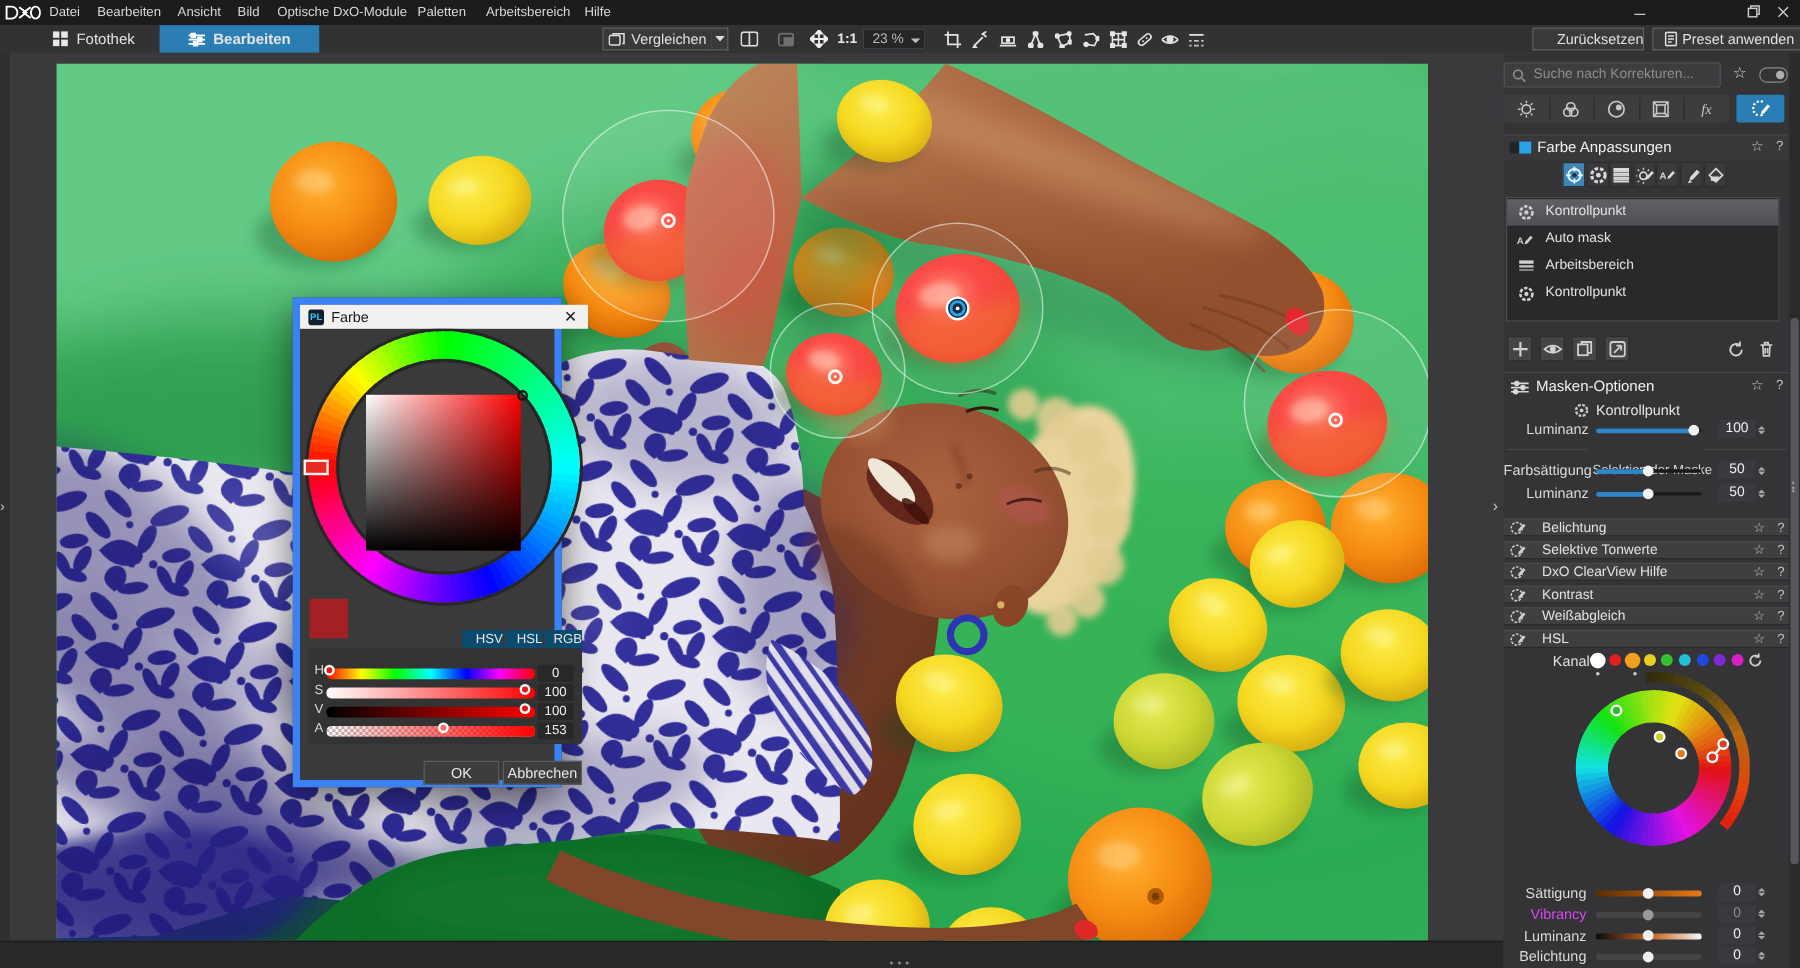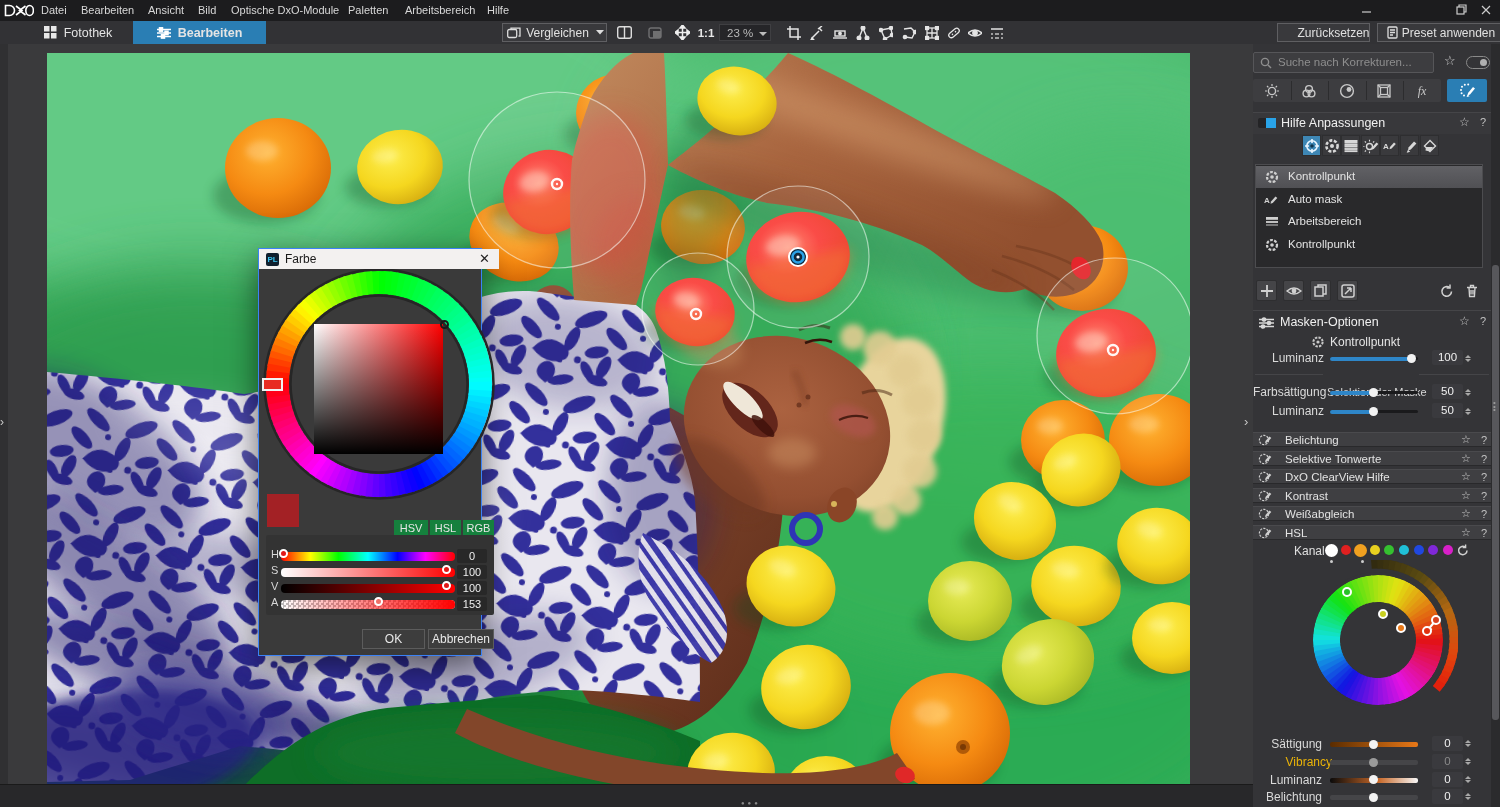--- a/index.html
+++ b/index.html
@@ -21,23 +21,23 @@
 .p{position:absolute}
 .hdr{position:absolute;left:0;width:238px;height:15px;background:#3f3f42;border-top:1px solid #4a4a4d;border-bottom:1px solid #29292b;color:#e2e2e2;font-size:11.5px}
 .hdr .t{position:absolute;left:32px;top:1px}
 .star{position:absolute;color:#c2c2c2;font-size:11px}
 .qm{position:absolute;color:#c2c2c2;font-size:11px}
 .vbox{position:absolute;width:31px;height:15px;background:#3a3a3e;border-radius:2px;color:#f0f0f0;font-size:11.5px;text-align:center;line-height:15px}
 .spin{position:absolute;width:9px;height:15px}.spin:before{content:"";position:absolute;left:1px;top:1px;border:3px solid transparent;border-bottom-color:#a8a8a8}.spin:after{content:"";position:absolute;left:1px;bottom:1px;border:3px solid transparent;border-top-color:#a8a8a8}
 .track{position:absolute;height:3px;background:#1a1a1c;border-radius:2px}
 .knob{position:absolute;width:9px;height:9px;border-radius:50%;background:#f2f2f2}
 .lbl{position:absolute;text-align:right;color:#dadada;font-size:12px}
-#dialog{left:244px;top:248px;width:224px;height:408px;background:#3a3a3a;border:1px solid #3b82f6;box-shadow:0 10px 30px rgba(0,0,0,.55);margin-left:14px;}
+#dialog{left:244px;top:248px;width:224px;height:408px;background:#3a3a3a;border:6px solid #3b82f6;box-shadow:0 10px 30px rgba(0,0,0,.55);}
 #dlgtitle{position:absolute;left:0;top:0;width:240px;height:20px;background:#f3f1f0;color:#1a1a1a;font-size:12px}
-.dtab{position:absolute;top:0;height:16px;background:#15803d;color:#e6e6e6;font-size:11px;text-align:center;line-height:16px}
+.dtab{position:absolute;top:0;height:16px;background:#0c4a6e;color:#e6e6e6;font-size:11px;text-align:right;line-height:16px}
 .dsl{position:absolute;height:9px;border-radius:4px}
 .dknob{position:absolute;width:9px;height:9px;border-radius:50%;border:2.5px solid #fff;background:#e02020}
 .dval{position:absolute;width:30px;height:14px;background:#282828;color:#eee;font-size:11px;text-align:center;line-height:14px;border-radius:2px}
 .dbtn{position:absolute;height:20px;background:#3d3d3d;border:1px solid #5c5c5c;color:#e8e8e8;font-size:12px;text-align:center;line-height:19px}
 .cell{position:absolute;display:flex;align-items:center;justify-content:center}
 </style></head><body>
 <div id="app">
     <div id="titlebar" class="abs">
       <div class="abs" style="left:4px;top:4px"><svg width="30" height="13" viewBox="0 0 30 13" style="">
           <g stroke="#fff" stroke-width="1.6" fill="none">
@@ -756,21 +756,21 @@
             <circle cx="5.8" cy="1.8" r="1"></circle>
             <circle cx="9.2" cy="1.5" r="1"></circle>
             <circle cx="2.6" cy="10.2" r="1"></circle>
             <circle cx="5" cy="12.6" r="1"></circle>
           </g>
         </svg>
       </div>
       <div class="p" style="left:0px;top:68px;width:238px;height:22px;background:#38383b;border-top:1px solid #454548"></div>
       <div class="p" style="left:5px;top:74px;width:9px;height:10px;background:#242426;border-radius:2px"></div>
       <div class="p" style="left:13px;top:74px;width:10px;height:10px;background:#29a3e8"></div>
-      <div class="p" style="left:28px;top:72px;color:#f0f0f0;font-size:12.5px">Hilfe Anpassungen</div>
+      <div class="p" style="left:28px;top:72px;color:#f0f0f0;font-size:12.5px">Farbe Anpassungen</div>
       <div class="star" style="left:206px;top:71px;font-size:12px">☆</div>
       <div class="qm" style="left:227px;top:72px">?</div>
       <div class="cell" style="left:49px;top:91px;width:19px;height:21px;background:#3e87b5;border:1px solid #2e2e30">
         <svg width="16" height="16" viewBox="0 0 16 16" style="">
           <circle cx="8" cy="8" r="5.2" fill="none" stroke="#eaf6ff" stroke-width="1.6"></circle>
           <path d="M8,1 v4 M8,11 v4 M1,8 h4 M11,8 h4" stroke="#eaf6ff" stroke-width="1.6"></path>
           <circle cx="8" cy="8" r="1.8" fill="#10344c"></circle>
         </svg>
       </div>
       <div class="cell" style="left:69px;top:91px;width:19px;height:21px;background:#3a3a3d;border:1px solid #2e2e30">
@@ -1120,21 +1120,21 @@
           <circle cx="85" cy="54" r="4" fill="#c8d020" stroke="#fff" stroke-width="2"></circle>
           <circle cx="103" cy="68" r="4" fill="#e87818" stroke="#fff" stroke-width="2"></circle>
           <circle cx="129" cy="71" r="4" fill="#e03010" stroke="#fff" stroke-width="2"></circle>
           <circle cx="138" cy="60" r="4" fill="#d84020" stroke="#fff" stroke-width="2"></circle>
         </svg></div>
       <div class="lbl" style="left:0px;top:693px;width:69px;color:#dadada">Sättigung</div>
       <div class="p" style="left:77px;top:698px;width:88px;height:5px;border-radius:2px;background:linear-gradient(to right,#5a2c00,#e87818)"></div>
       <div class="knob" style="left:116px;top:695.5px;background:#f2f2f2"></div>
       <div class="vbox" style="left:179px;top:692px;color:#f0f0f0">0</div>
       <div class="spin" style="left:211px;top:692px"></div>
-      <div class="lbl" style="left:10px;top:711px;width:69px;color:#eab308">Vibrancy</div>
+      <div class="lbl" style="left:0px;top:711px;width:69px;color:#d946ef">Vibrancy</div>
       <div class="p" style="left:77px;top:716px;width:88px;height:5px;border-radius:2px;background:#454548"></div>
       <div class="knob" style="left:116px;top:713.5px;background:#9a9a9a"></div>
       <div class="vbox" style="left:179px;top:710px;color:#8a8a8a">0</div>
       <div class="spin" style="left:211px;top:710px"></div>
       <div class="lbl" style="left:0px;top:728.5px;width:69px;color:#dadada">Luminanz</div>
       <div class="p" style="left:77px;top:733.5px;width:88px;height:5px;border-radius:2px;background:linear-gradient(to right,#0a0a0a,#c86828 55%,#f8f8f8)"></div>
       <div class="knob" style="left:116px;top:731.0px;background:#f2f2f2"></div>
       <div class="vbox" style="left:179px;top:727.5px;color:#f0f0f0">0</div>
       <div class="spin" style="left:211px;top:727.5px"></div>
       <div class="lbl" style="left:0px;top:746px;width:69px;color:#dadada">Belichtung</div>

